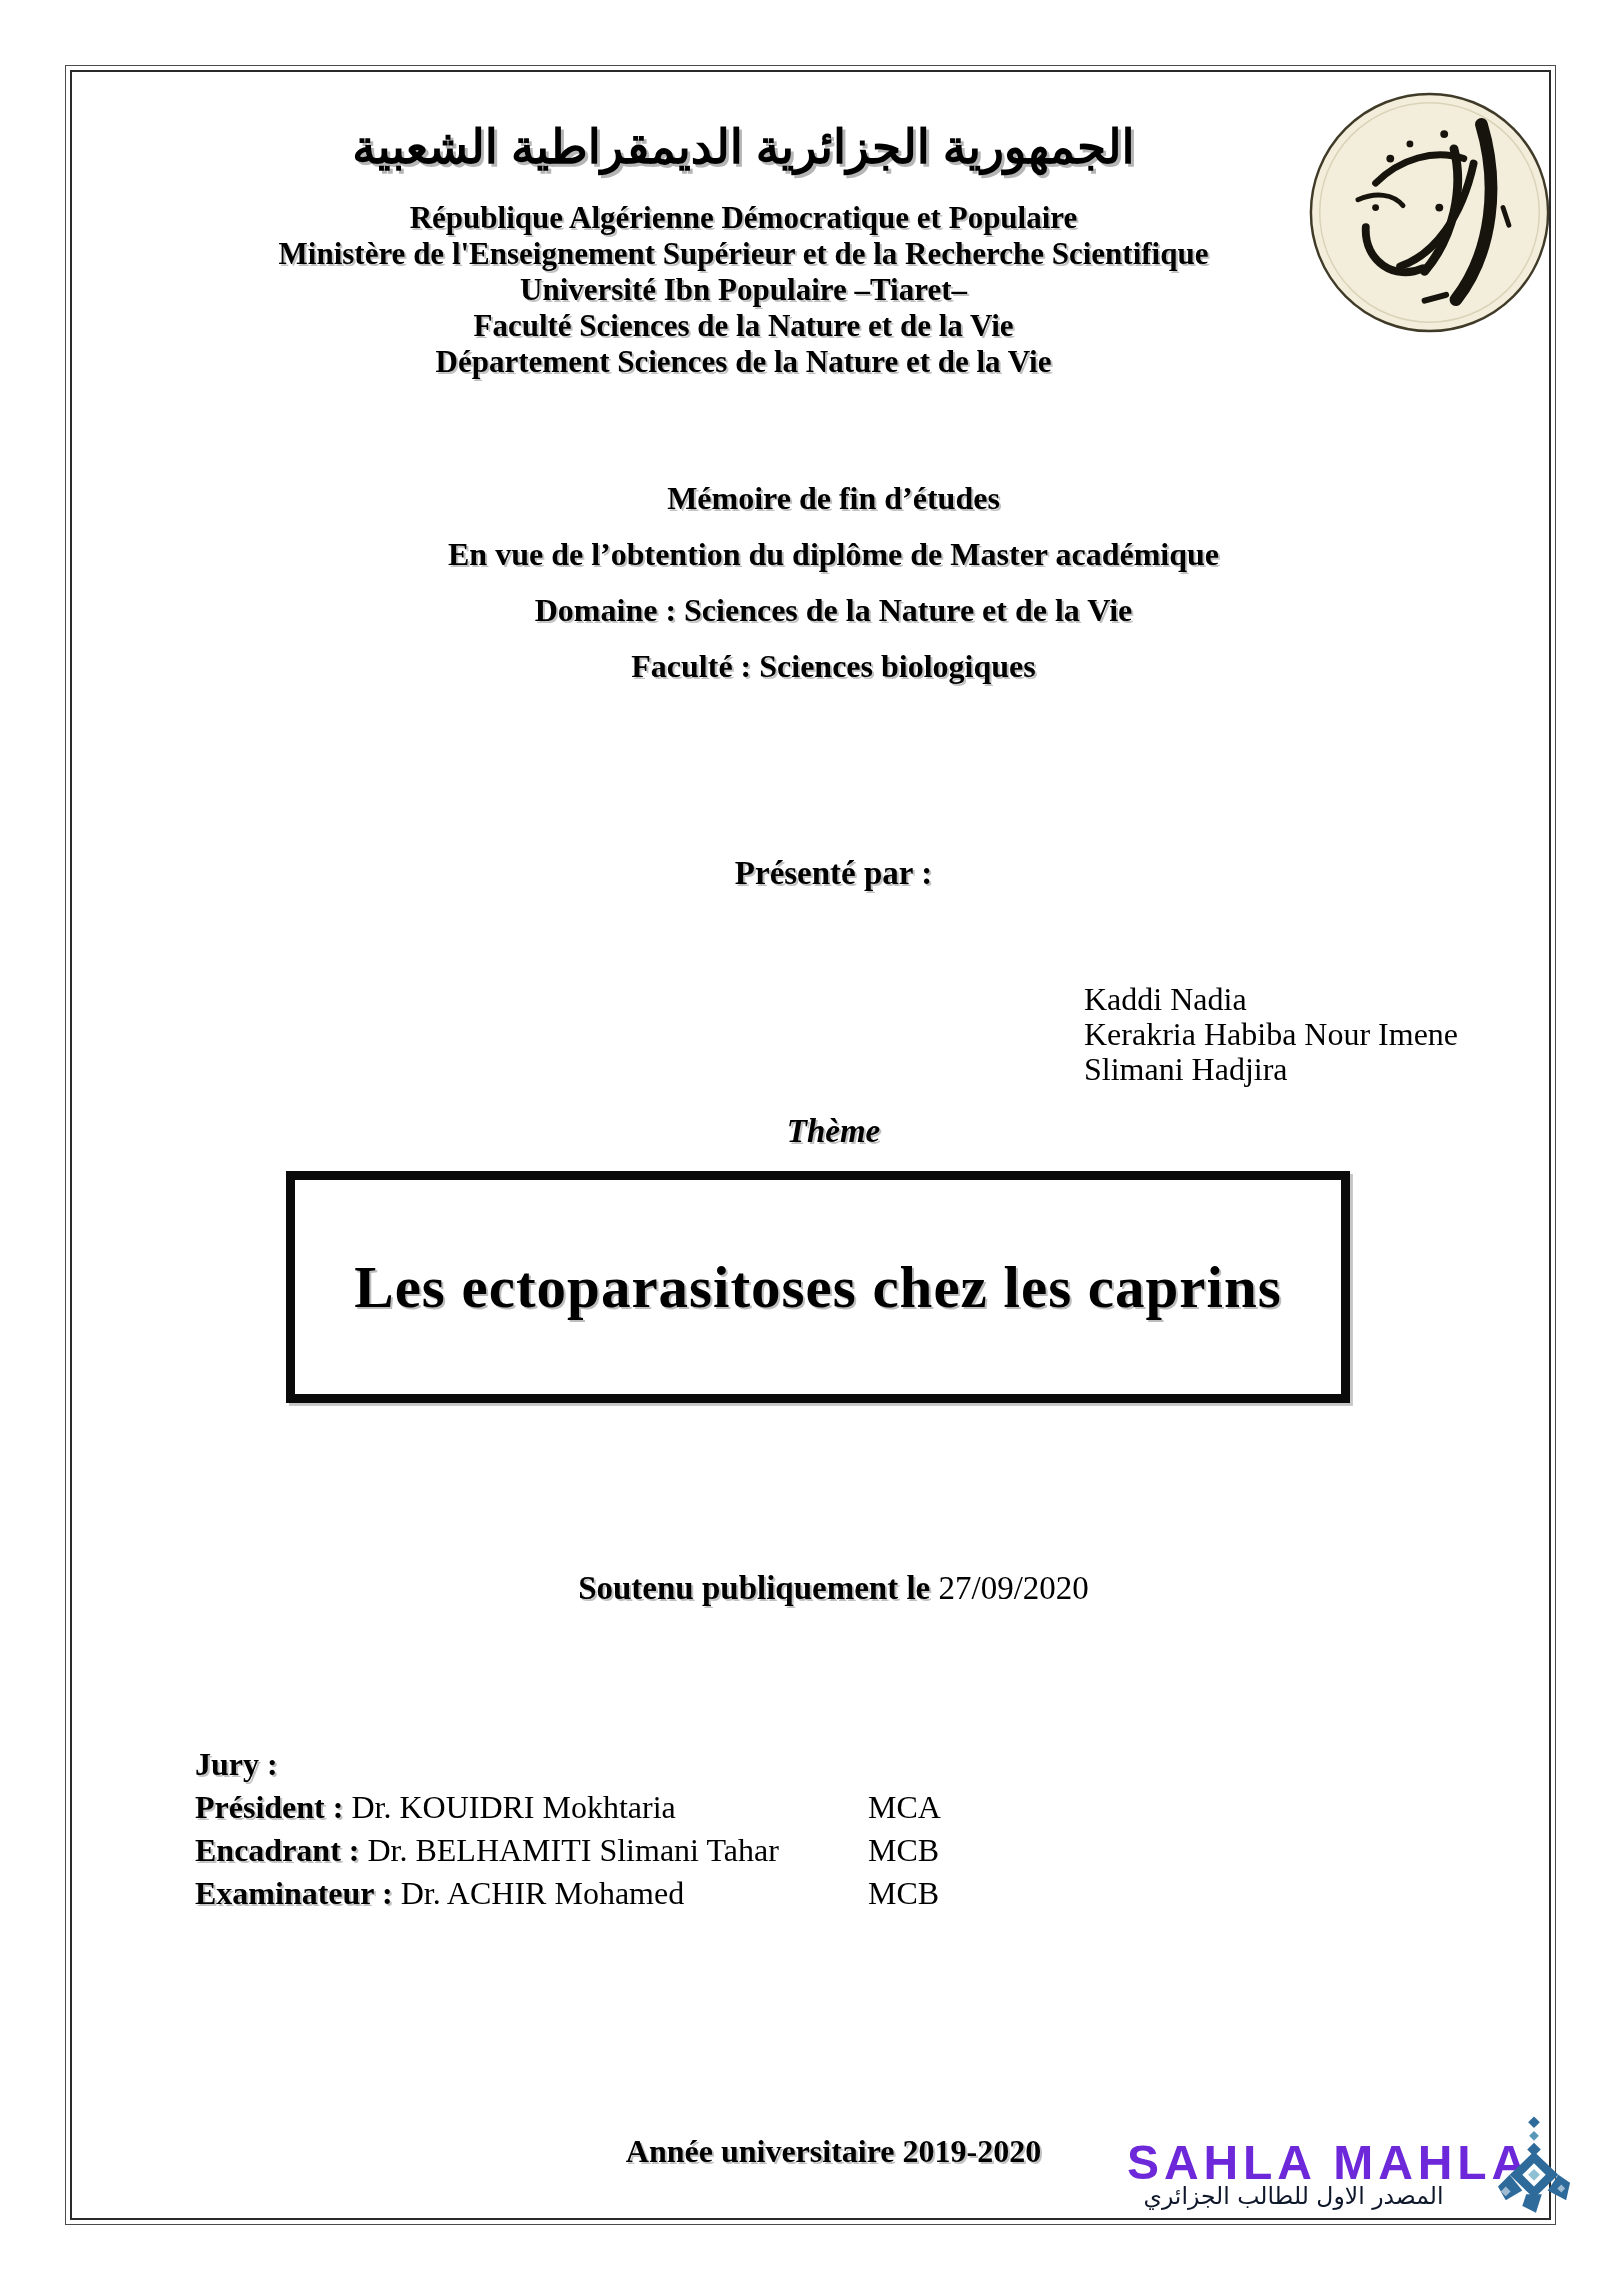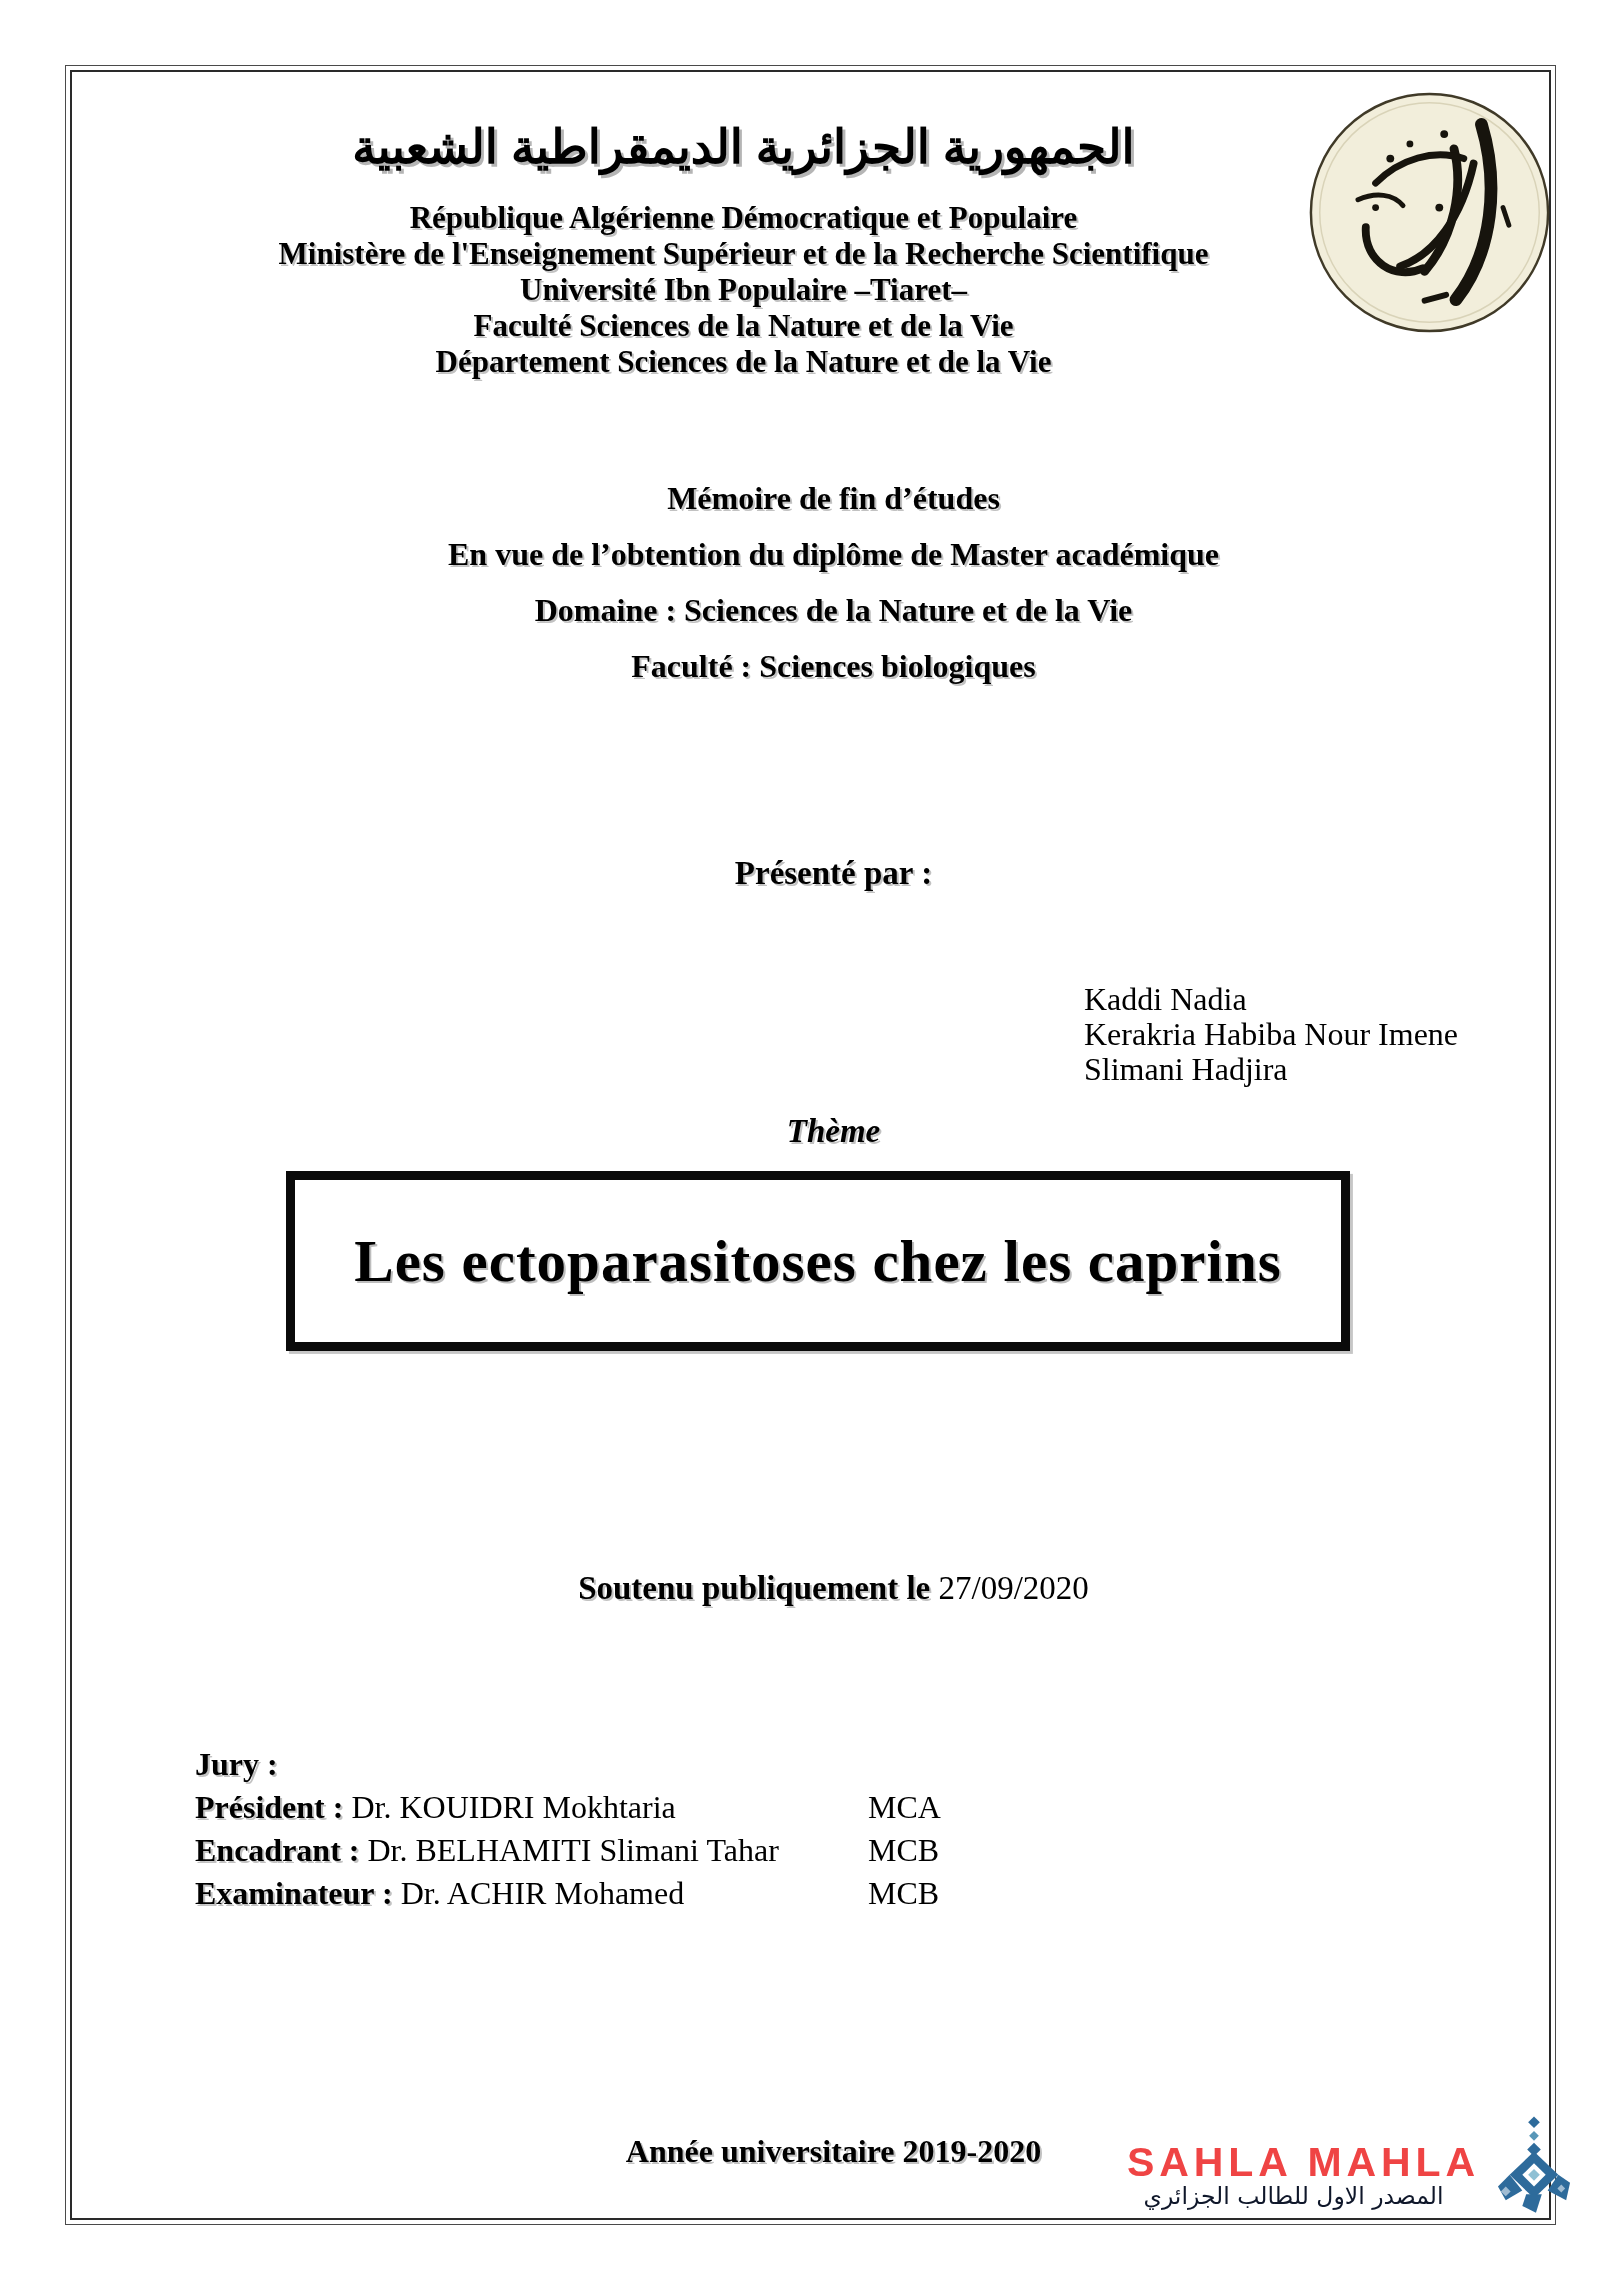--- a/index.html
+++ b/index.html
@@ -38,21 +38,21 @@
   }
   .authors {
     position:absolute; top:982px; left:1084px;
     font-size:32px; line-height:35px; text-align:left;
   }
   .theme-label {
     position:absolute; top:1113px; left:95px; width:1477px; text-align:center;
     font-size:33px; font-weight:bold; font-style:italic;
   }
   .title-box {
-    position:absolute; left:286px; top:1171px; width:1064px; height:180px;
+    position:absolute; left:286px; top:1171px; width:1064px; height:232px;
     border:9.8px solid #0a0a0a; background:#ffffff;
     display:flex; align-items:center; justify-content:center;
     box-shadow:2.9px 2.9px 0 #c6c6c6;
   }
   .main-title {
     font-size:59px; font-weight:bold; letter-spacing:1px;
     text-shadow:2px 2px 0 #bdbdbd; white-space:nowrap;
   }
   .soutenu {
     position:absolute; top:1570px; left:95px; width:1477px; text-align:center;
@@ -63,21 +63,21 @@
   .jury-row { position:relative; height:43px; line-height:43px; white-space:nowrap; }
   .jury-role { font-weight:bold; }
   .jury-grade { position:absolute; left:673px; top:0; }
   .year-line {
     position:absolute; top:2133px; left:95px; width:1477px; text-align:center;
     font-size:32px; font-weight:bold;
   }
   .sahla { position:absolute; left:1127px; top:2143px; width:470px; z-index:5; }
   .sahla-word {
     font-family:"Liberation Sans", sans-serif; font-weight:bold;
-    font-size:41px; letter-spacing:4.9px; color:#ef4444; line-height:39px;
+    font-size:48px; letter-spacing:4.9px; color:#6d28d9; line-height:39px;
     white-space:nowrap;
   }
   .sahla-tagline {
     font-family:"DejaVu Sans", sans-serif; color:#0f172a;
     font-size:23.5px; line-height:29px; width:333px; text-align:center; direction:rtl;
   }
   .sahla-emblem { position:absolute; left:369px; top:-27.4px; width:76px; height:106px; }
 </style>
 </head>
 <body>

